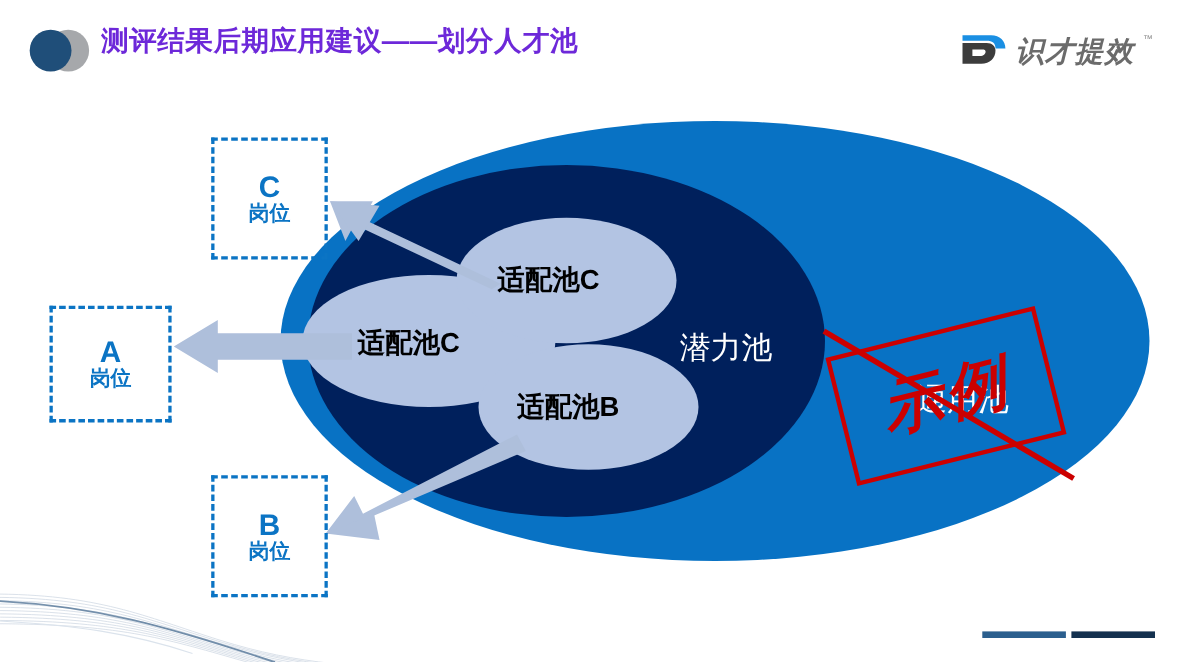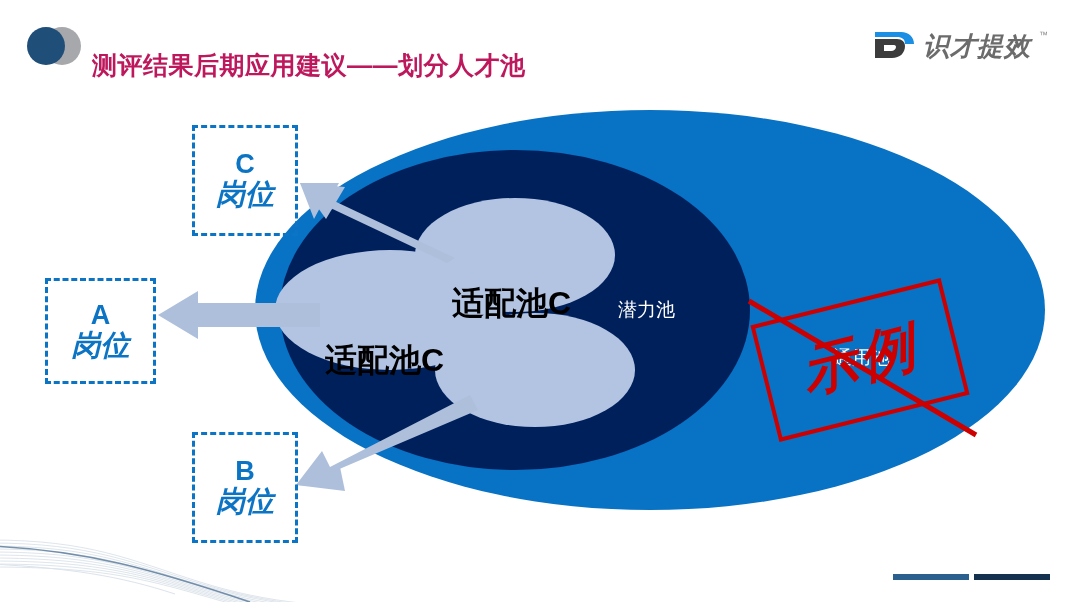--- a/index.html
+++ b/index.html
@@ -22,24 +22,24 @@
   #header-logo {
     position: absolute;
     left: 24px;
     top: 24px;
     width: 62px;
     height: 44px;
   }
   #page-title {
     position: absolute;
     left: 92px;
-    top: 49px;
+    top: 20px;
     font-size: 25px;
     font-weight: bold;
-    color: #be185d;
+    color: #6d28d9;
     letter-spacing: 0.5px;
     white-space: nowrap;
   }
   #brand-mark {
     position: absolute;
     right: 22px;
     top: 24px;
     height: 44px;
     display: flex;
     align-items: center;
@@ -70,38 +70,38 @@
     height: 430px;
   }
   #diagram svg { display: block; }
 
   .pool-label {
     position: absolute;
     font-weight: bold;
     white-space: nowrap;
     pointer-events: none;
   }
-  .pool-label.dark  { color: #000000; font-size: 32px; margin-top: 44px; }
-  .pool-label.light { color: #ffffff; font-size: 19px; font-weight: normal; }
+  .pool-label.dark  { color: #000000; font-size: 25px; }
+  .pool-label.light { color: #ffffff; font-size: 28px; font-weight: normal; }
 
   
   .callout {
     position: absolute;
     border: 3px dashed #0b74c4;
     display: flex;
     flex-direction: column;
     align-items: center;
     justify-content: center;
     color: #0b74c4;
     font-weight: bold;
     line-height: 1.08;
     background: transparent;
   }
   .callout .letter { font-size: 27px; }
-  .callout .role   { font-size: 29px; font-style: italic; }
+  .callout .role   { font-size: 19px; }
 
   
   #example-stamp {
     position: absolute;
     left: 762px;
     top: 205px;
     width: 196px;
     height: 120px;
     transform: rotate(-14deg);
   }
@@ -194,20 +194,21 @@
         <path d="M320 208 L198 208 L198 196 L158 220 L198 244 L198 232 L320 232 Z"></path>
       </g>
       <g fill="#aebfdb">
         <path d="M470 300 L330 372 L322 356 L296 390 L338 392 L330 378 L478 315 Z"></path>
         <polygon points="296,390 340,372 345,396"></polygon>
       </g>
     </svg>
 
     <div class="pool-label dark" style="left:452px; top:143px;">适配池C</div>
     <div class="pool-label dark" style="left:325px; top:200px;">适配池C</div>
+    <div class="pool-label dark" style="left:470px; top:258px;">适配池B</div>
     <div class="pool-label light" style="left:618px; top:202px;">潜力池</div>
     <div class="pool-label light" style="left:833px; top:206px;margin-top:44px;">通用池</div>
 
     <div id="example-stamp">
       <div class="stamp-box"></div>
       <div class="stamp-text">示例</div>
     </div>
     <svg id="example-strike" viewBox="0 0 235 150" xmlns="http://www.w3.org/2000/svg">
       <line x1="4" y1="8" x2="231" y2="142" stroke="#cc0000" stroke-width="5"></line>
     </svg>

